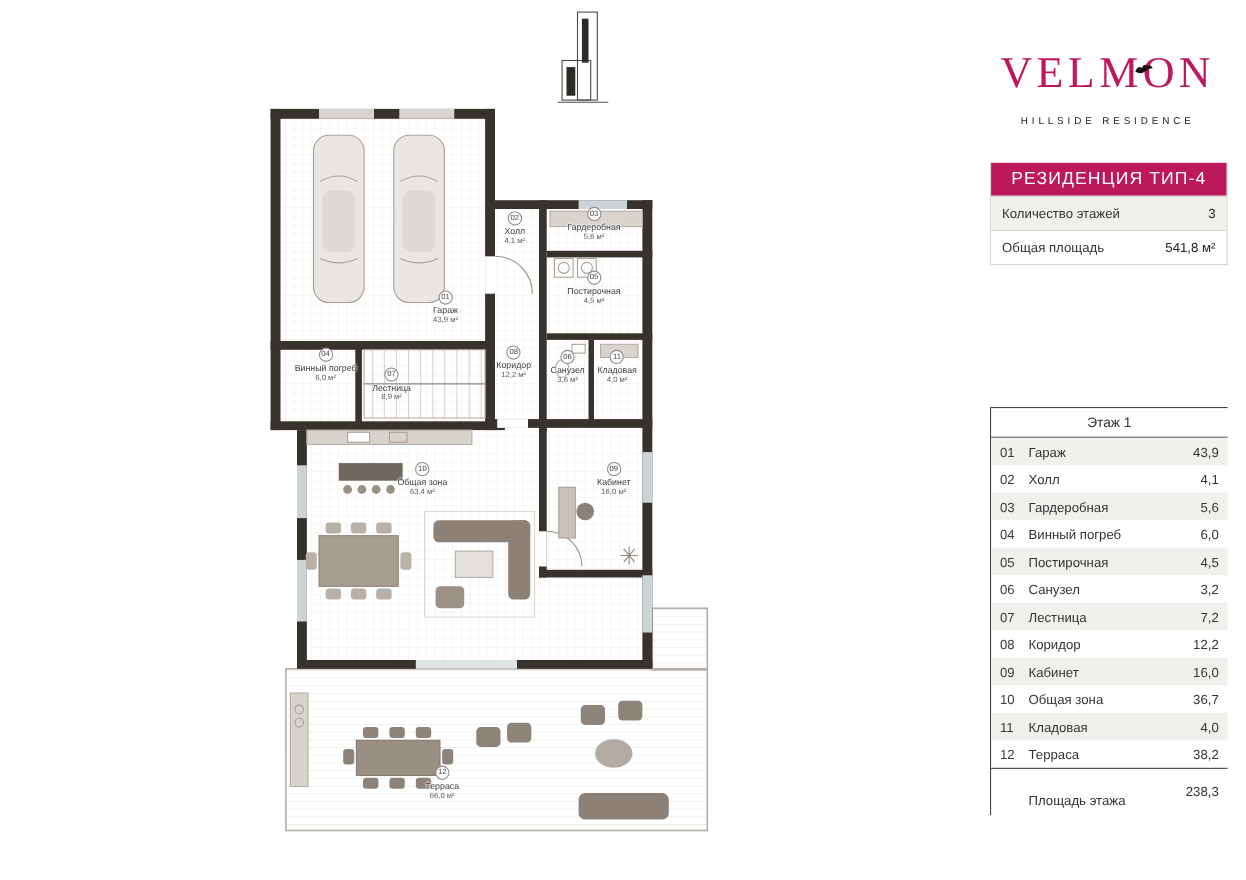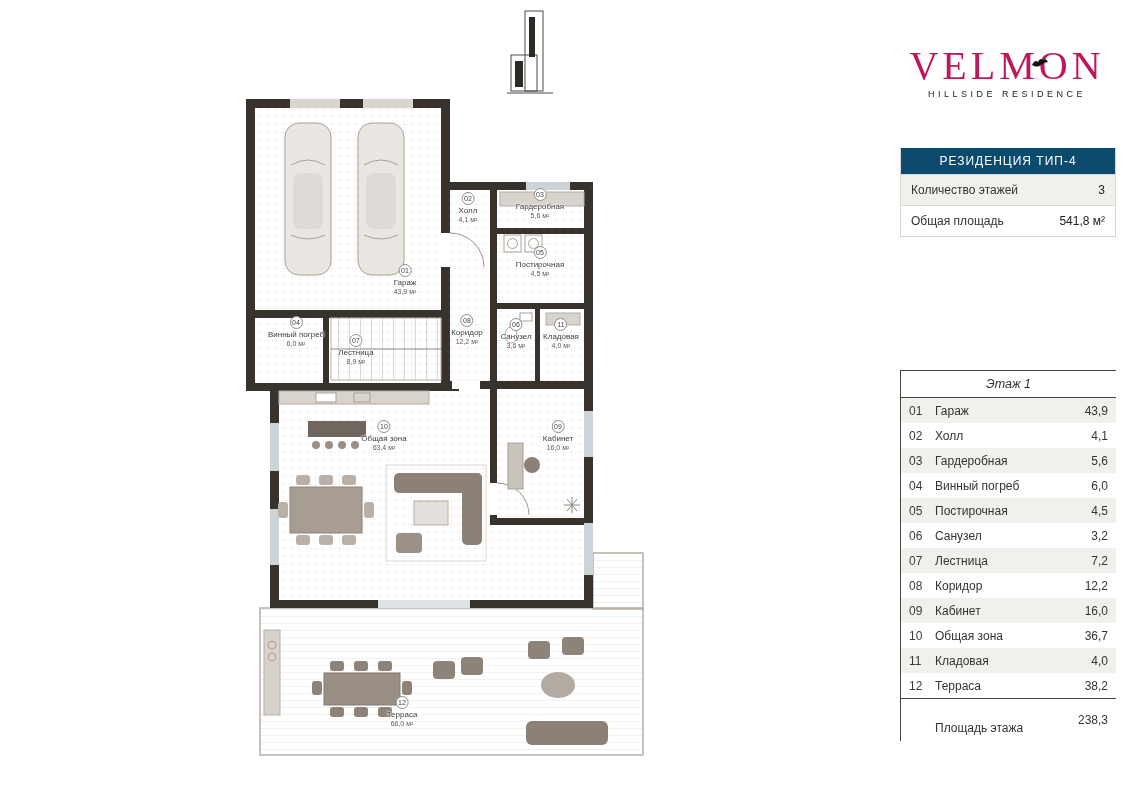--- a/index.html
+++ b/index.html
@@ -22,35 +22,35 @@
   .pname { font-size:8px; color:#3e3e3e; white-space:nowrap;
            text-shadow:0 0 2px #fff,0 0 2px #fff,0 0 3px #fff; }
   .parea { font-size:7px; color:#5a5a5a; white-space:nowrap;
            text-shadow:0 0 2px #fff,0 0 2px #fff,0 0 3px #fff; }
 
   
   .logo { position:absolute; left:898px; top:42px; width:218px; text-align:center; }
   .logo-title { font-family:"Liberation Serif", serif; font-size:40px; letter-spacing:4px;
                 color:#be185d; font-weight:400; position:relative; }
   .logo-bird { position:absolute; left:calc(50% + 24px); top:14px; }
-  .logo-sub { margin-top:0; font-size:9px; letter-spacing:3.5px; color:#222; }
+  .logo-sub { margin-top:16px; font-size:9px; letter-spacing:3.5px; color:#222; }
 
   .info { position:absolute; left:900px; top:148px; width:216px;
           border:1px solid #d9d5d0; border-top:none; }
-  .info-header { background:#0c4a6e; color:#fff; font-size:12px; letter-spacing:1px;
+  .info-header { background:#be185d; color:#fff; font-size:16px; letter-spacing:1px;
                  text-align:center; padding:6px 0; }
   .info-row { display:flex; justify-content:space-between; align-items:center;
               padding:8px 10px; font-size:12px; color:#333; border-top:1px solid #d9d5d0; }
   .info-row.alt { background:#f2f0ed;align-items:flex-end; }
   .info-value { color:#222; }
 
   .legend { position:absolute; left:900px; top:370px; width:216px; font-size:12px;
             color:#333; border-left:1px solid #4a443e; }
   .legend-header { text-align:center; padding:6px 0; font-size:12.5px;
-                   border-top:1px solid #4a443e; border-bottom:1px solid #4a443e;font-style:italic; }
+                   border-top:1px solid #4a443e; border-bottom:1px solid #4a443e; }
   .lrow { display:flex; align-items:center; padding:5.5px 8px; }
   .legend-body .lrow:nth-child(odd) { background:#f2f0ed; }
   .lnum { width:26px; color:#3a3a3a; }
   .lname { flex:1; }
   .larea { text-align:right; }
   .legend-footer { display:flex; align-items:center; padding:6px 8px;
                    border-top:1px solid #4a443e; }
   .legend-footer .lname { margin-left:26px;margin-top:16px; }
 </style>
 </head>

